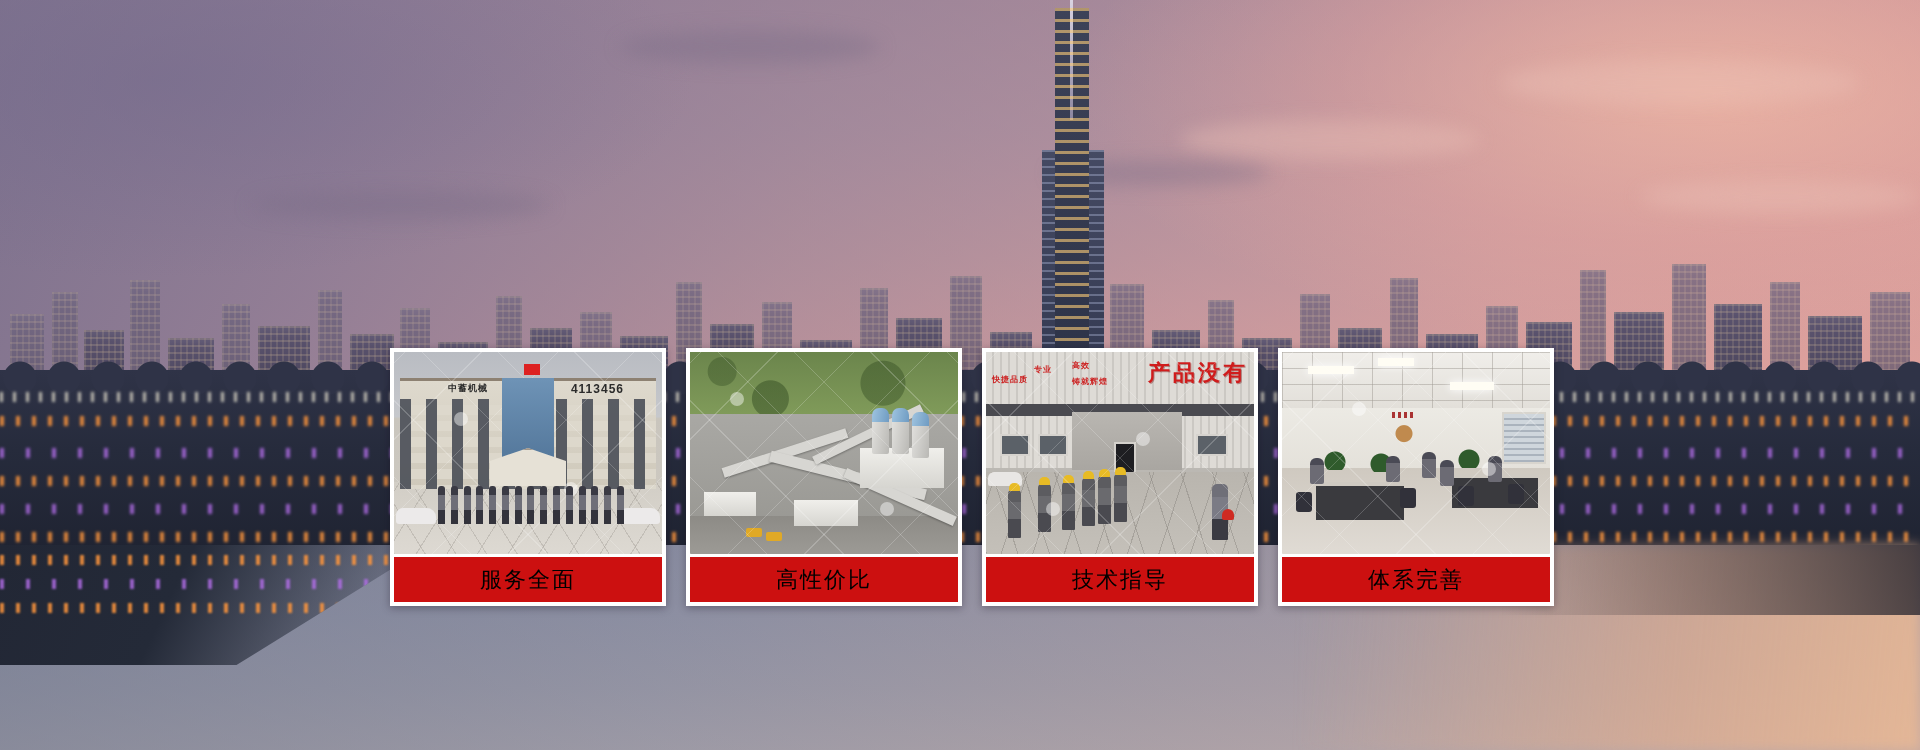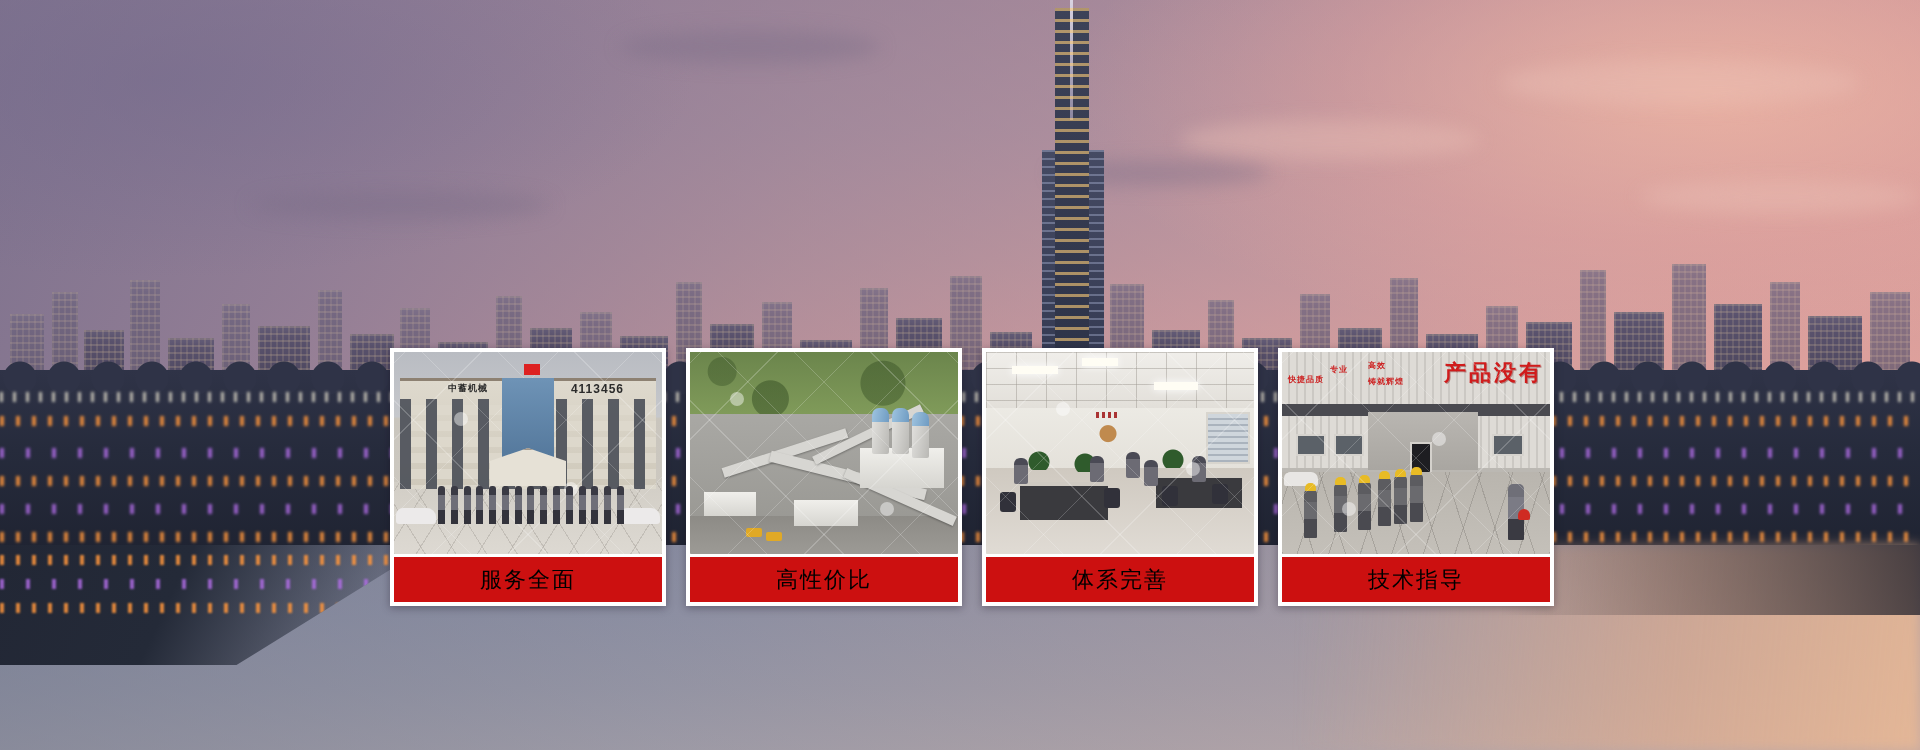--- a/index.html
+++ b/index.html
@@ -566,20 +566,51 @@
         <div class="digger" style="left:56px;top:176px;"></div>
         <div class="digger" style="left:76px;top:180px;"></div>
         <div class="watermark"></div>
         <span class="wmdot" style="left:40px;top:40px;"></span>
         <span class="wmdot" style="left:190px;top:150px;"></span>
       </div>
       <div class="caption">高性价比</div>
     </div>
 
     <div class="card">
+      <div class="photo p4">
+        <div class="facade"></div>
+        <div class="bigtext">产品没有</div>
+        <div class="smalltext">快捷品质</div>
+        <div class="smalltext" style="left:48px;top:12px;">专业</div>
+        <div class="smalltext" style="left:86px;top:8px;">高效</div>
+        <div class="smalltext" style="left:86px;top:24px;">铸就辉煌</div>
+        <div class="band"></div>
+        <div class="gate"></div>
+        <div class="door"></div>
+        <div class="win" style="left:14px;top:82px;width:30px;"></div>
+        <div class="win" style="left:52px;top:82px;width:30px;"></div>
+        <div class="win" style="left:210px;top:82px;width:32px;"></div>
+        <div class="yard"></div>
+        <div class="car4"></div>
+        <div class="worker" style="left:22px;bottom:16px;"></div>
+        <div class="worker" style="left:52px;bottom:22px;"></div>
+        <div class="worker" style="left:76px;bottom:24px;"></div>
+        <div class="worker" style="left:96px;bottom:28px;"></div>
+        <div class="worker" style="left:112px;bottom:30px;"></div>
+        <div class="worker" style="left:128px;bottom:32px;"></div>
+        <div class="boss"></div>
+        <div class="helmet-red"></div>
+        <div class="watermark"></div>
+        <span class="wmdot" style="left:150px;top:80px;"></span>
+        <span class="wmdot" style="left:60px;top:150px;"></span>
+      </div>
+      <div class="caption">技术指导</div>
+    </div>
+
+    <div class="card">
       <div class="photo p3">
         <div class="ceiling"></div>
         <div class="panel" style="left:26px;top:14px;width:46px;"></div>
         <div class="panel" style="left:168px;top:30px;width:44px;"></div>
         <div class="panel" style="left:96px;top:6px;width:36px;"></div>
         <div class="wall"></div>
         <div class="logo"></div>
         <div class="window"></div>
         <div class="floor"></div>
         <div class="desk" style="left:34px;top:130px;width:88px;height:38px;"></div>
@@ -596,45 +627,14 @@
         <div class="chair" style="left:118px;top:136px;"></div>
         <div class="chair" style="left:176px;top:134px;"></div>
         <div class="chair" style="left:226px;top:132px;"></div>
         <div class="watermark"></div>
         <span class="wmdot" style="left:70px;top:50px;"></span>
         <span class="wmdot" style="left:200px;top:110px;"></span>
       </div>
       <div class="caption">体系完善</div>
     </div>
 
-    <div class="card">
-      <div class="photo p4">
-        <div class="facade"></div>
-        <div class="bigtext">产品没有</div>
-        <div class="smalltext">快捷品质</div>
-        <div class="smalltext" style="left:48px;top:12px;">专业</div>
-        <div class="smalltext" style="left:86px;top:8px;">高效</div>
-        <div class="smalltext" style="left:86px;top:24px;">铸就辉煌</div>
-        <div class="band"></div>
-        <div class="gate"></div>
-        <div class="door"></div>
-        <div class="win" style="left:14px;top:82px;width:30px;"></div>
-        <div class="win" style="left:52px;top:82px;width:30px;"></div>
-        <div class="win" style="left:210px;top:82px;width:32px;"></div>
-        <div class="yard"></div>
-        <div class="car4"></div>
-        <div class="worker" style="left:22px;bottom:16px;"></div>
-        <div class="worker" style="left:52px;bottom:22px;"></div>
-        <div class="worker" style="left:76px;bottom:24px;"></div>
-        <div class="worker" style="left:96px;bottom:28px;"></div>
-        <div class="worker" style="left:112px;bottom:30px;"></div>
-        <div class="worker" style="left:128px;bottom:32px;"></div>
-        <div class="boss"></div>
-        <div class="helmet-red"></div>
-        <div class="watermark"></div>
-        <span class="wmdot" style="left:150px;top:80px;"></span>
-        <span class="wmdot" style="left:60px;top:150px;"></span>
-      </div>
-      <div class="caption">技术指导</div>
-    </div>
-
   </div>
 </div>
 
 </body></html>

